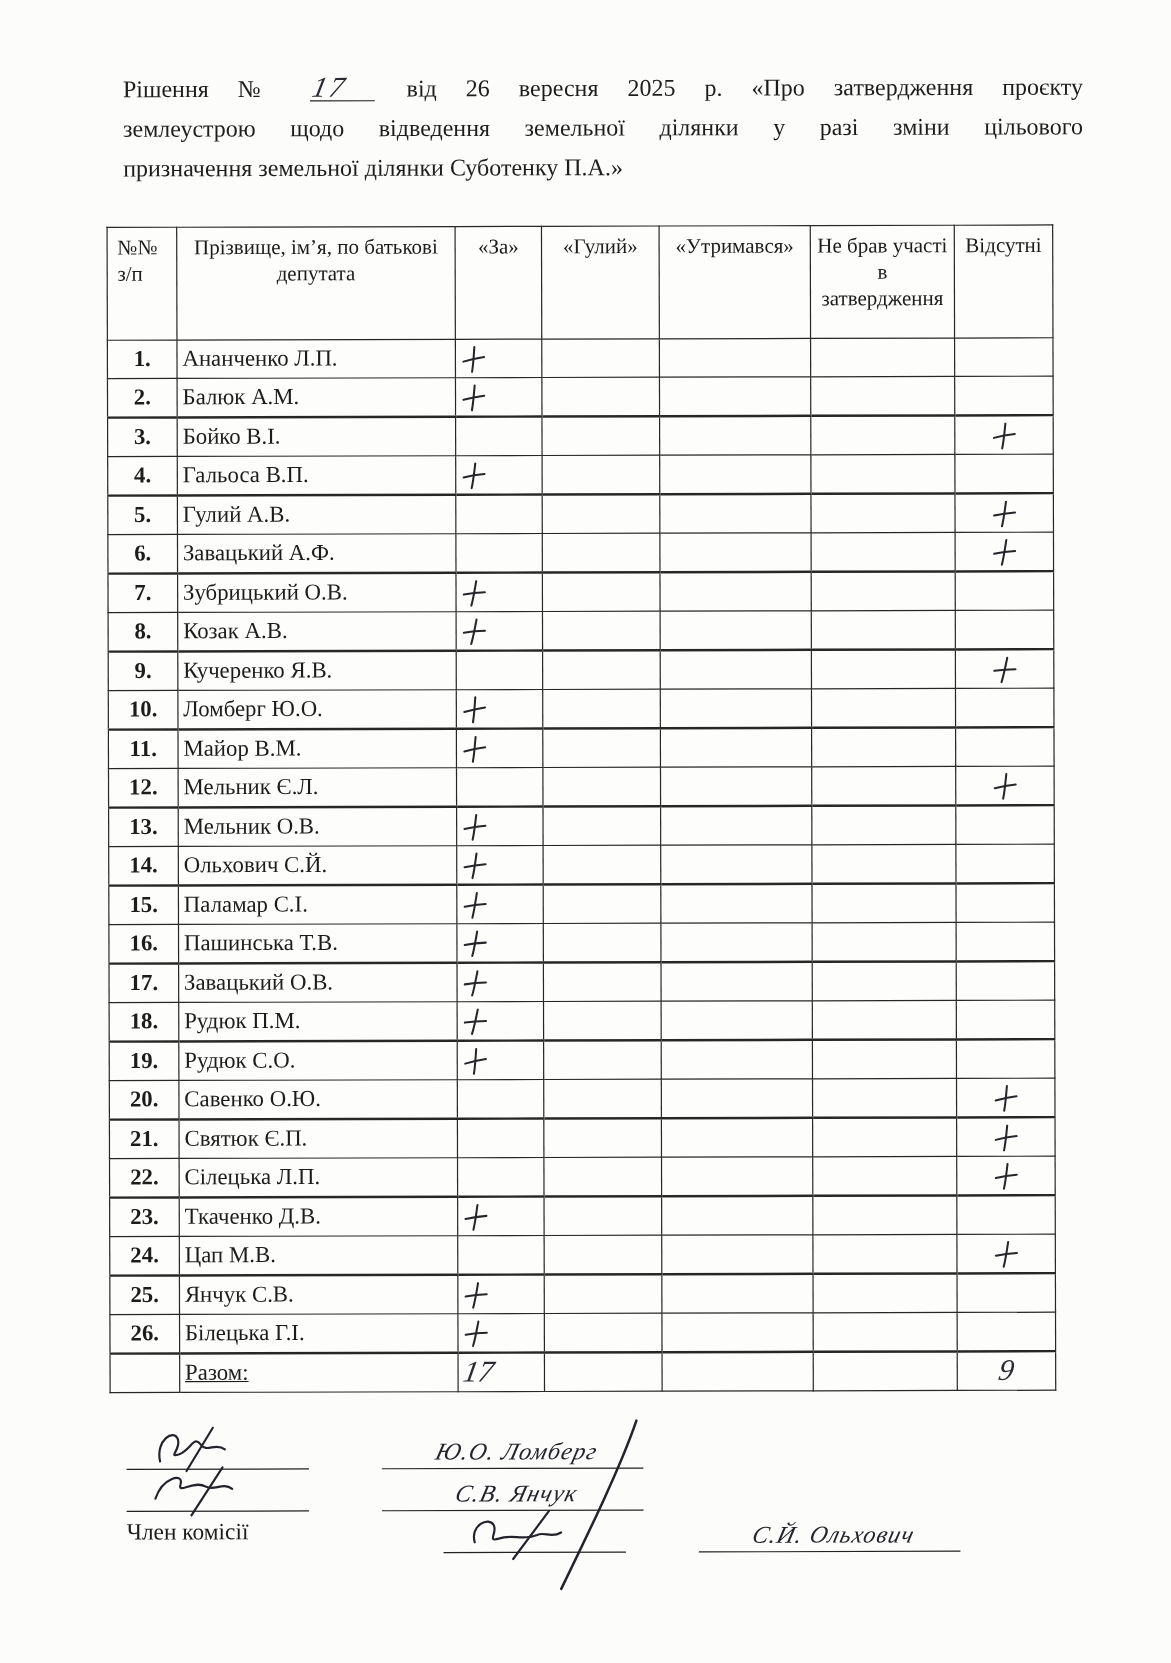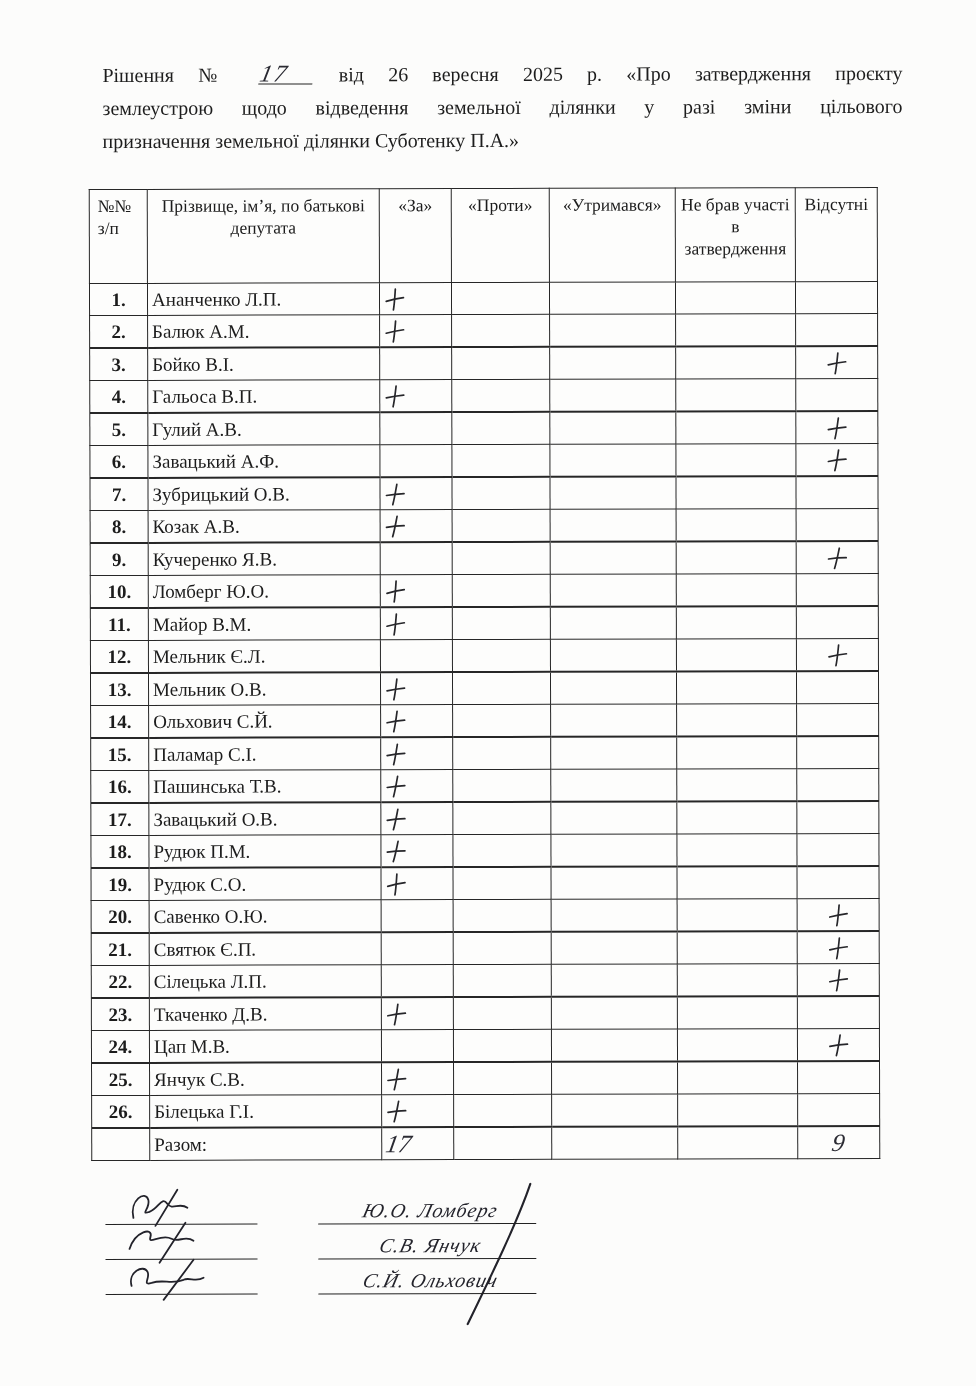--- a/index.html
+++ b/index.html
@@ -69,21 +69,21 @@
     height:88px;
     padding-top:5px;
   }
   table.votes thead th.h-num{ text-align:left; padding-left:8px;font-family:Liberation Serif, serif; }
   table.votes tbody td{ height:31px; font-size:19px; }
   td.c-num{ text-align:center; font-weight:bold; font-size:17px; }
   td.c-name{ padding-left:12px; }
   td.c-za{ text-align:left; padding-left:20px; }
   td.c-vids{ text-align:center; }
   table.votes tbody tr:nth-child(even) td{ border-bottom-width:2.1px; }
-  tr.totals td{ height:37px; }
+  tr.totals td{ height:37px;text-decoration:underline; }
   tr.totals td.c-name{ font-size:19px; }
   .hw-total{
     font-style:italic;
     font-size:25px;
     color:#2b2b33;
     display:inline-block;
     transform:skewX(-10deg);
   }
   .plus-svg{ display:inline-block; vertical-align:middle; }
   .plus-svg path{ stroke:#26262a; stroke-width:1.7; fill:none; stroke-linecap:round; }
@@ -157,21 +157,21 @@
           <col class="c4">
         <col class="c5">
           <col class="c6">
           <col class="c7">
       </colgroup>
       <thead>
         <tr>
           <th class="h-num">№№ з/п</th>
           <th>Прізвище, ім’я, по батькові депутата</th>
           <th>«За»</th>
-          <th>«Проти»</th>
+          <th>«Гулий»</th>
           <th>«Утримався»</th>
           <th>Не брав участі в затвердження</th>
           <th>Відсутні</th>
         </tr>
       </thead>
       <tbody id="rows-body">
           <tr>
             <td class="c-num">1.</td>
             <td class="c-name">Ананченко Л.П.</td>
             <td class="c-za"><span class="plus-mark" style="display:inline-block;transform:rotate(-4deg)"><svg class="plus-svg" width="21" height="24" viewBox="0 0 21 24">
@@ -522,20 +522,21 @@
           <svg width="120" height="40" viewBox="0 0 120 40">
             <path d="M14,26 C20,8 38,4 35,14 C32,23 46,10 56,16 C63,20 70,12 78,18"></path>
             <path d="M70,0 L44,40"></path>
           </svg>
         </div>
         <div class="sig-gap"></div>
         <div class="sig-name">С.В. Янчук</div>
       </div>
 
       <div class="sig-row">
+        <div class="sig-label">Член комісії</div>
         <div class="sig-line">
           <svg width="120" height="40" viewBox="0 0 120 40">
             <path d="M16,28 C12,14 28,6 32,14 C35,20 26,28 36,25 C48,21 56,27 68,22 C74,19 80,25 88,20"></path>
             <path d="M78,2 L48,42"></path>
           </svg>
         </div>
         <div class="sig-gap"></div>
         <div class="sig-name">С.Й. Ольхович</div>
       </div>
     </div>

